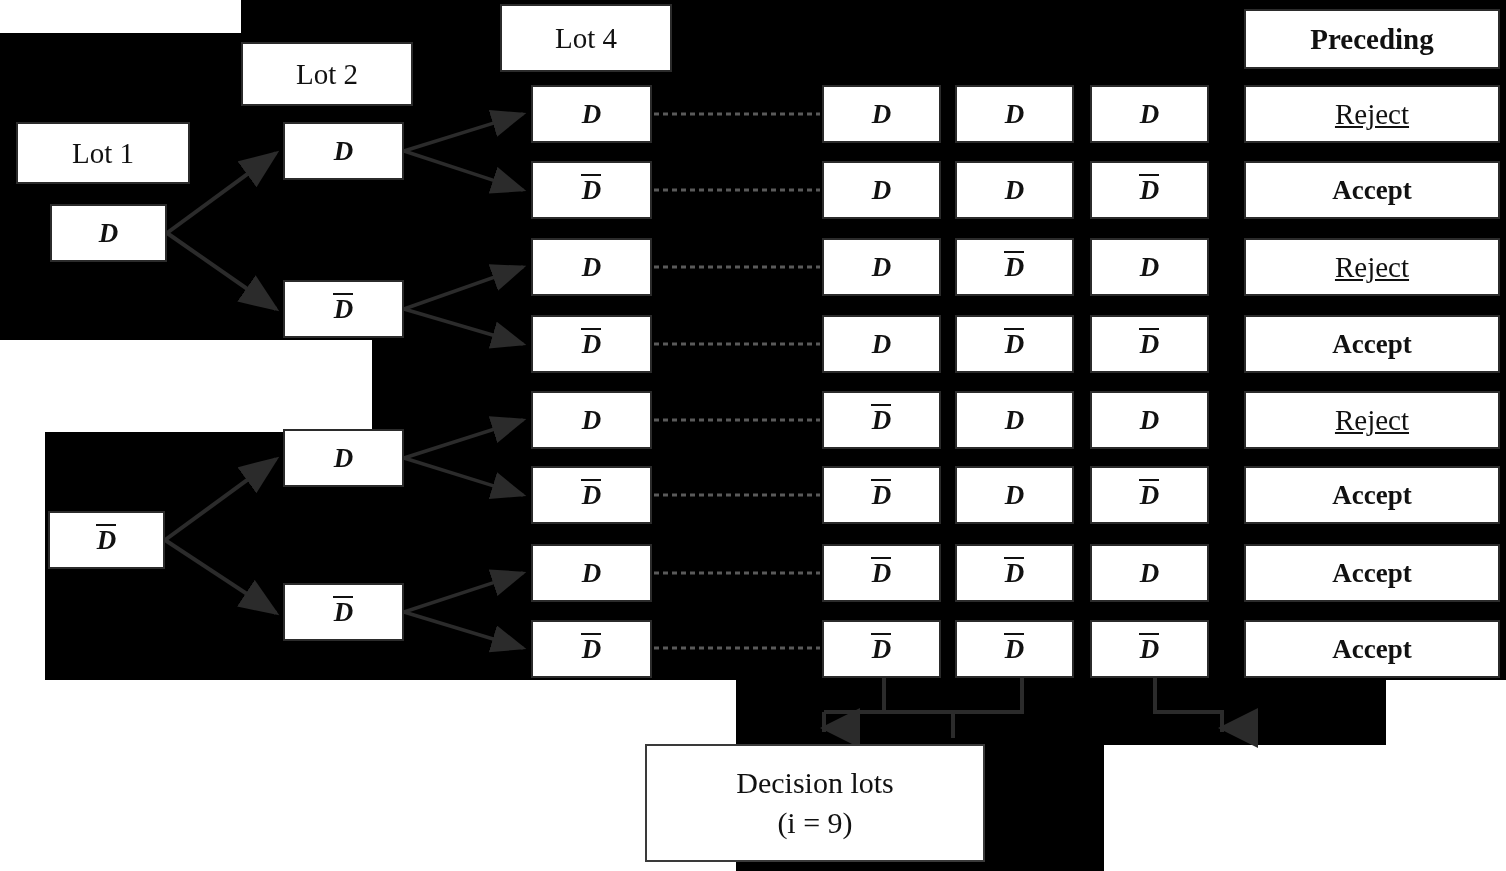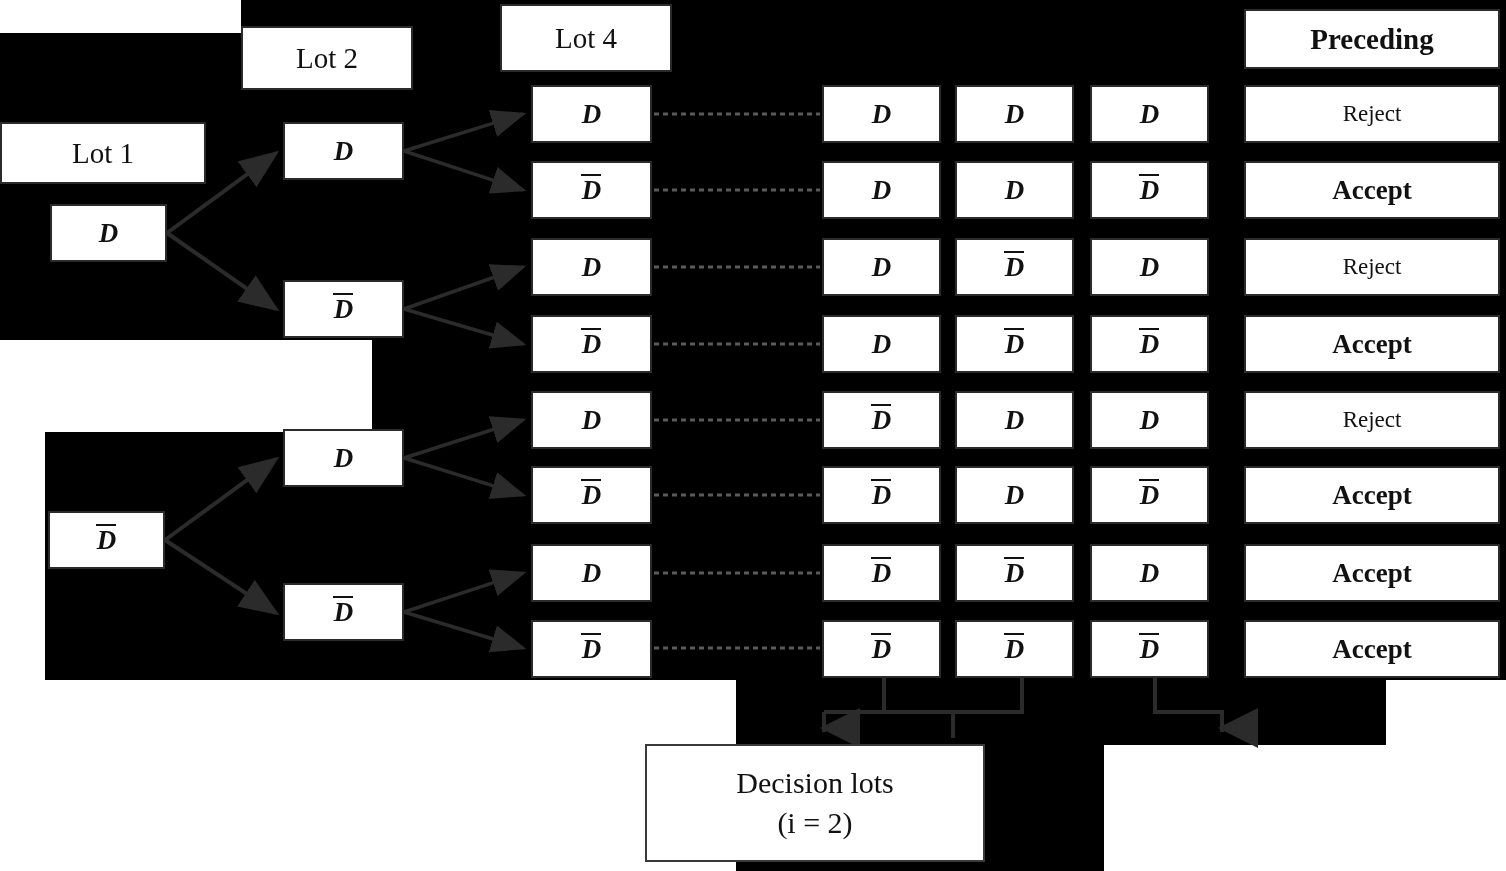--- a/index.html
+++ b/index.html
@@ -5,21 +5,21 @@
   html,body{margin:0;padding:0;background:#ffffff;}
   #stage{position:relative;width:1506px;height:871px;background:#ffffff;
          font-family:"Liberation Serif","DejaVu Serif",serif;overflow:hidden;}
   .blk{position:absolute;background:#000000;}
   .box{position:absolute;background:#ffffff;border:2px solid #2b2b2b;
        display:flex;align-items:center;justify-content:center;
        color:#111;box-sizing:border-box;}
   .hdr{font-size:29px;}
   .hdrb{font-size:29px;font-weight:bold;}
   .cell{font-size:27px;font-weight:bold;font-style:italic;}
-  .dec{font-size:23px;}
+  .dec{font-size:29px;text-decoration:underline;}
   .decb{font-size:27px;font-weight:bold;}
   .ov{display:inline-block;position:relative;}
   .ov .bar{position:absolute;left:-1px;right:0px;top:-1px;height:2px;background:#111;}
   .bigbox{position:absolute;background:#ffffff;border:2px solid #3a3a3a;
           display:flex;flex-direction:column;align-items:center;justify-content:center;
           font-size:30px;color:#111;box-sizing:border-box;line-height:1.35;}
   svg.lay{position:absolute;left:0;top:0;width:1506px;height:871px;overflow:visible;
           pointer-events:none;}
 </style>
 </head>
@@ -70,24 +70,24 @@
     <line x1="654" y1="648" x2="820" y2="648" stroke="#5a5a5a" stroke-width="3" stroke-dasharray="5,4"></line>
 
     <path d="M884,678 L884,712 L1022,712 L1022,678" stroke="#2b2b2b" stroke-width="4" fill="none"></path>
     <path d="M953,712 L953,738" stroke="#2b2b2b" stroke-width="4" fill="none"></path>
     <path d="M824,712 L824,732" stroke="#2b2b2b" stroke-width="4" fill="none" marker-end="url(#ahd)"></path>
     <path d="M884,712 L824,712" stroke="#2b2b2b" stroke-width="4" fill="none"></path>
 
     <path d="M1155,678 L1155,712 L1222,712 L1222,732" stroke="#2b2b2b" stroke-width="4" fill="none" marker-end="url(#ahd)"></path>
   </svg>
 
-  <div class="box hdr" style="left:0;top:122px;width:206px;height:62px;">
+  <div class="box hdr" style="left:16px;top:122px;width:174px;height:62px;">
     <span>Lot 1</span>
   </div>
-  <div class="box hdr" style="left:241px;top:26px;width:172px;height:64px;">
+  <div class="box hdr" style="left:241px;top:42px;width:172px;height:64px;">
     <span>Lot 2</span>
   </div>
   <div class="box hdr" style="left:500px;top:4px;width:172px;height:68px;">
     <span>Lot 4</span>
   </div>
   <div class="box hdrb" style="left:1244px;top:9px;width:256px;height:60px;">
     <span>Preceding</span>
   </div>
 
   <div class="box cell" style="left:50px;top:204px;width:117px;height:58px;">
@@ -229,16 +229,16 @@
       <div class="box cell" style="left: 1090px; top: 620px; width: 119px; height: 58px;">
         <span class="ov"><span class="bar"></span><span>D</span></span>
       </div>
       <div class="box decb" style="left: 1244px; top: 620px; width: 256px; height: 58px;">
         <span>Accept</span>
       </div>
     </div>
 
   <div class="bigbox" style="left:645px;top:744px;width:340px;height:118px;">
     <div>Decision lots</div>
-    <div style="font-style:normal;">(i = 2)</div>
+    <div style="font-style:normal;">(i = 9)</div>
   </div>
 
 </div>
 
 </body></html>

